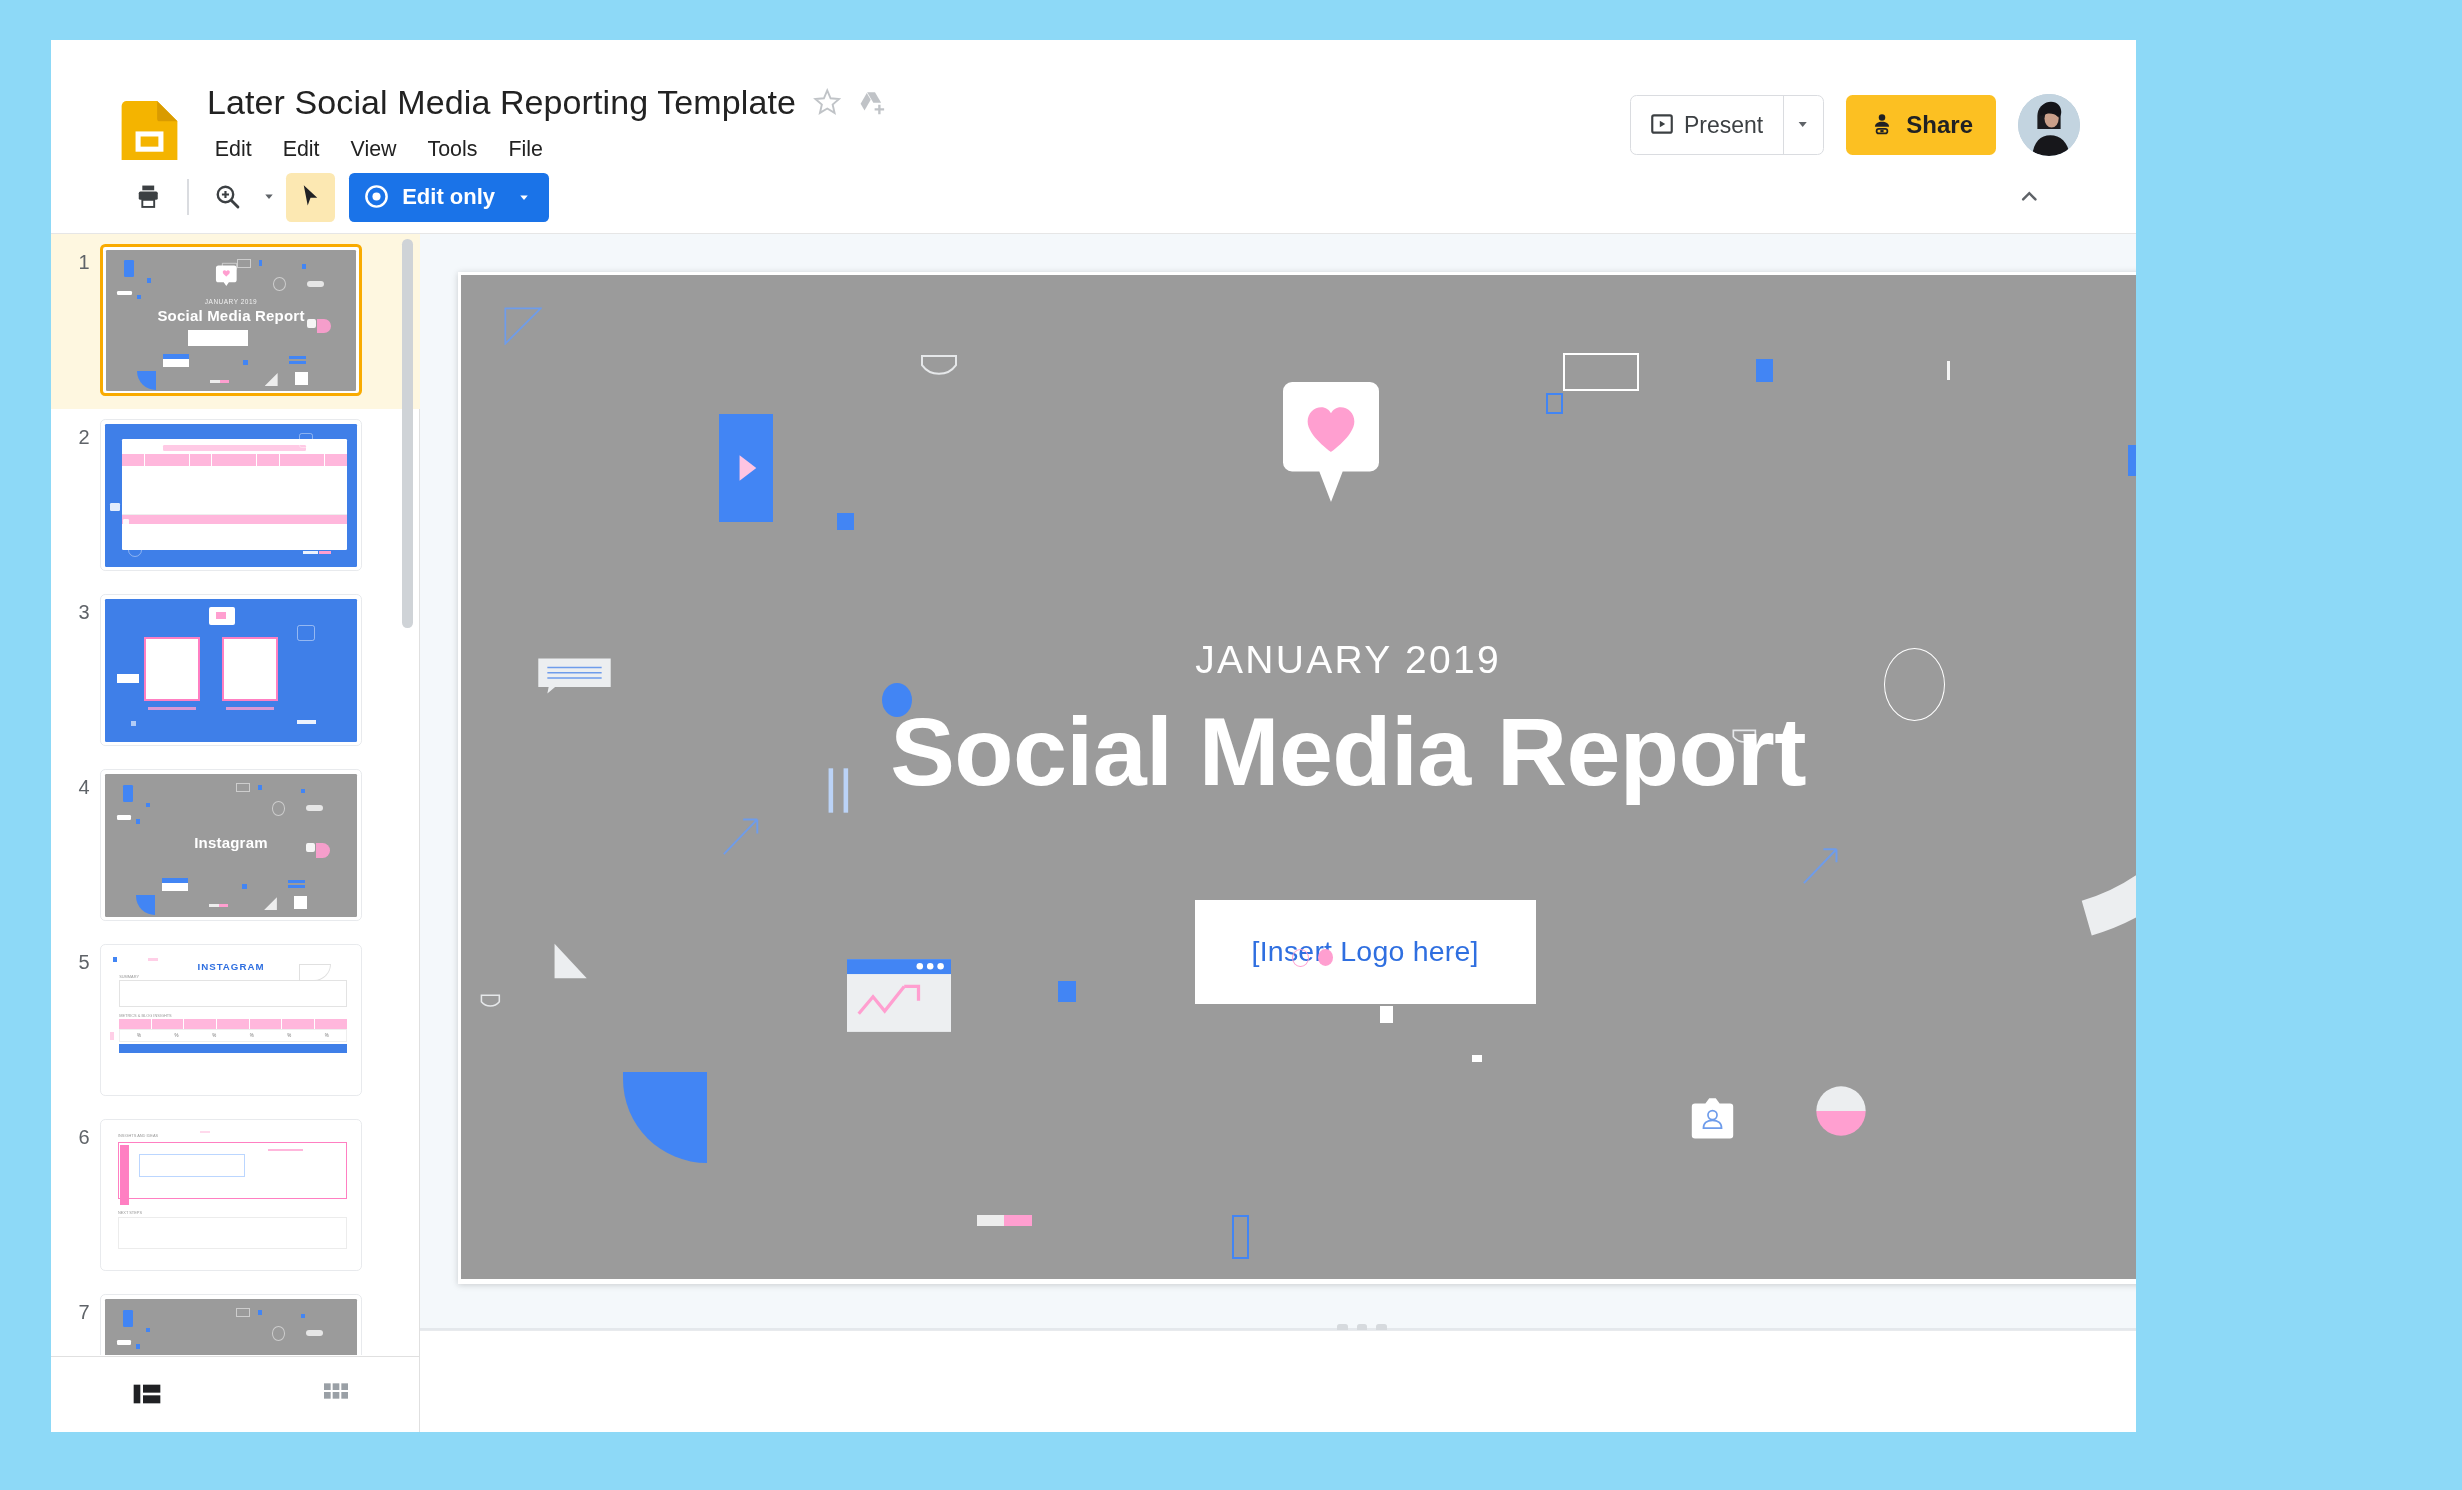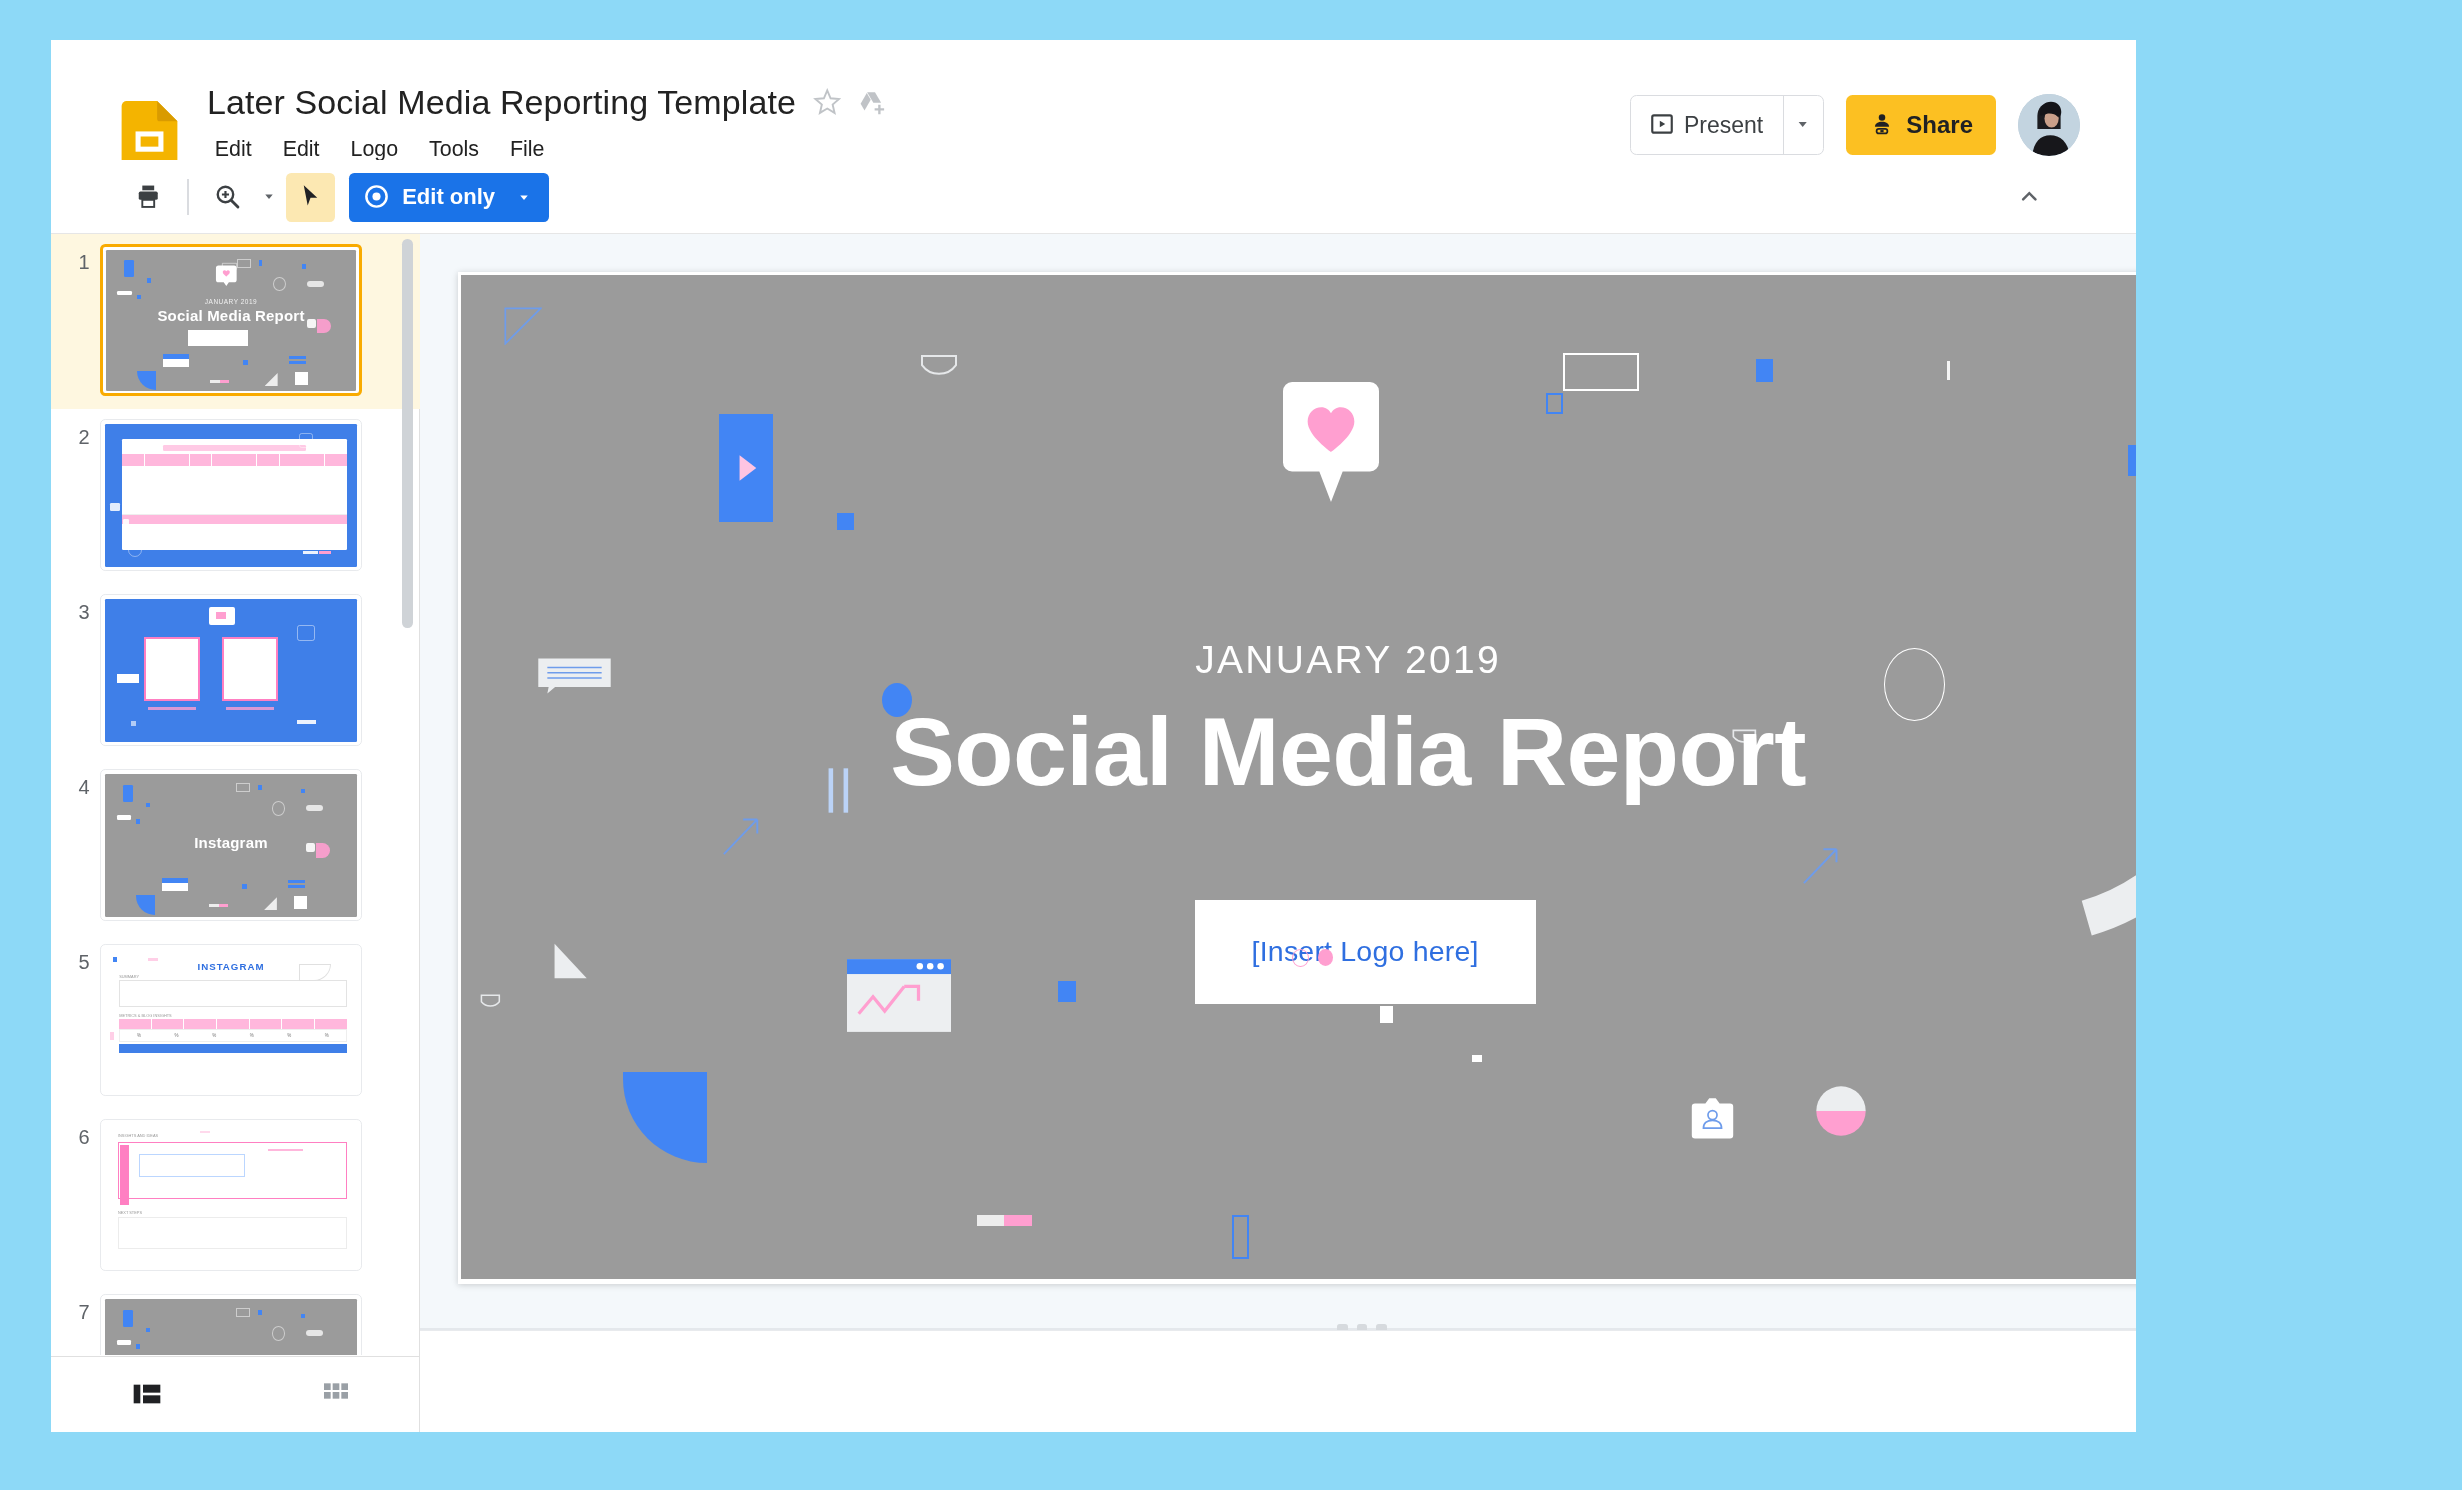--- a/index.html
+++ b/index.html
@@ -299,21 +299,21 @@
             <path d="M7.7 3.5h6.6l5.2 9h-6.6z" fill="#9aa0a6"></path>
             <path d="M7.4 4.2L2.2 13.2l3.3 5.7 5.2-9z" fill="#9aa0a6"></path>
             <path d="M17 14h2v3h3v2h-3v3h-2v-3h-3v-2h3z" fill="#9aa0a6"></path>
           </svg>
         </span>
       </div>
 
       <div id="menubar">
         <div class="menu-item">Edit</div>
         <div class="menu-item">Edit</div>
-        <div class="menu-item">Logo</div>
+        <div class="menu-item">View</div>
         <div class="menu-item">Tools</div>
         <div class="menu-item">File</div>
       </div>
     </div>
 
     <div id="header-right">
       <div id="present-group">
         <div id="present-button">
           <span>
             <svg viewBox="0 0 24 24" width="26" height="26">

